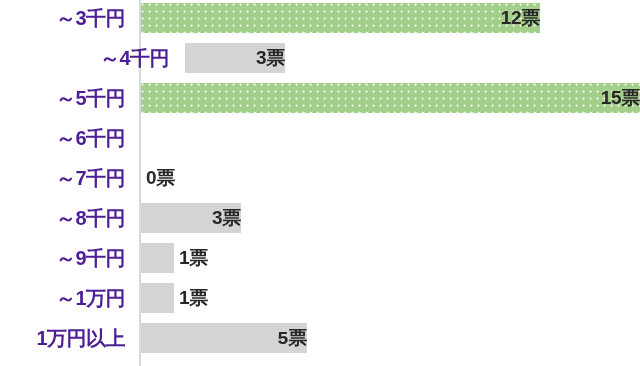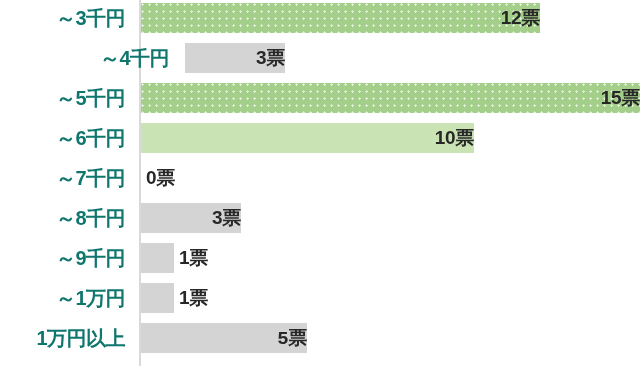--- a/index.html
+++ b/index.html
@@ -27,21 +27,21 @@
   }
   .cat-label{
     position:absolute;
     left:0;top:0;
     width:125px;height:30px;
     display:flex;
     align-items:center;
     justify-content:flex-end;
     font-size:20px;
     font-weight:bold;
-    color:#0f766e;
+    color:#4c1d95;
     letter-spacing:-0.5px;
     white-space:nowrap;
   }
   .bar-wrap{
     position:absolute;
     left:141px;top:0;
     height:30px;
     padding-left:8px;
   }
   .bar{
@@ -108,24 +108,20 @@
       </div>
       <div class="row" style="top: 83px;">
         <div class="cat-label">～5千円</div>
         <div class="bar-wrap" style="width: 499px;">
           <div class="bar green-dotted" style="width: 499px;"></div>
           <div class="val-label inside">15票</div>
         </div>
       </div>
       <div class="row" style="top: 123px; text-align: right;">
         <div class="cat-label">～6千円</div>
-        <div class="bar-wrap" style="width: 333px;">
-          <div class="bar green-solid" style="width: 333px;"></div>
-          <div class="val-label inside">10票</div>
-        </div>
       </div>
       <div class="row" style="top: 163px;">
         <div class="cat-label">～7千円</div>
         <div class="bar-wrap" style="width: 0px;">
           <div class="bar zero" style="width: 0px;"></div>
           <div class="val-label outside" style="left: 5px;">0票</div>
         </div>
       </div>
       <div class="row" style="top: 203px; text-align: right;">
         <div class="cat-label">～8千円</div>

